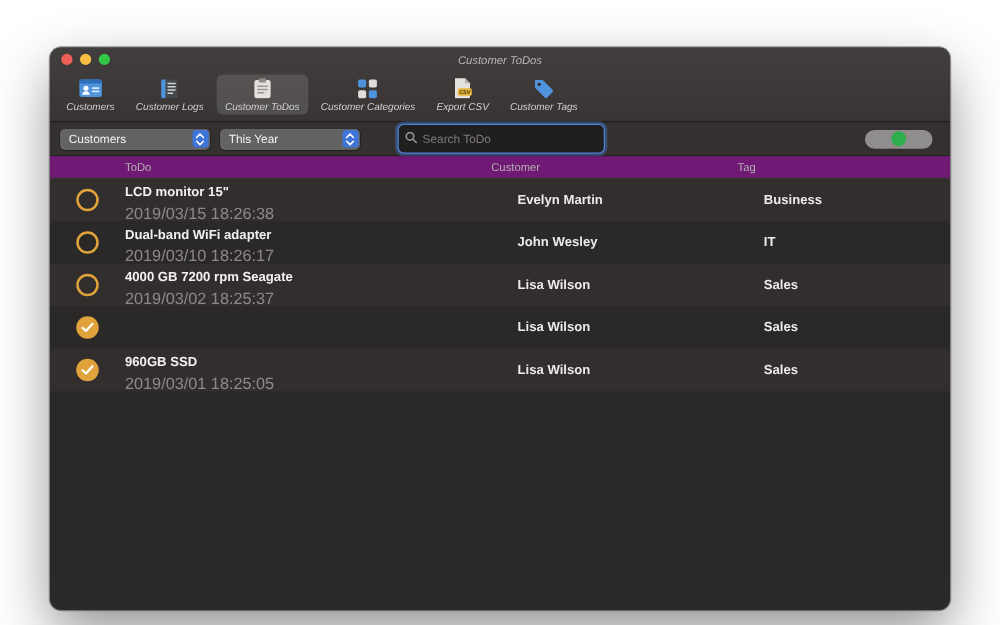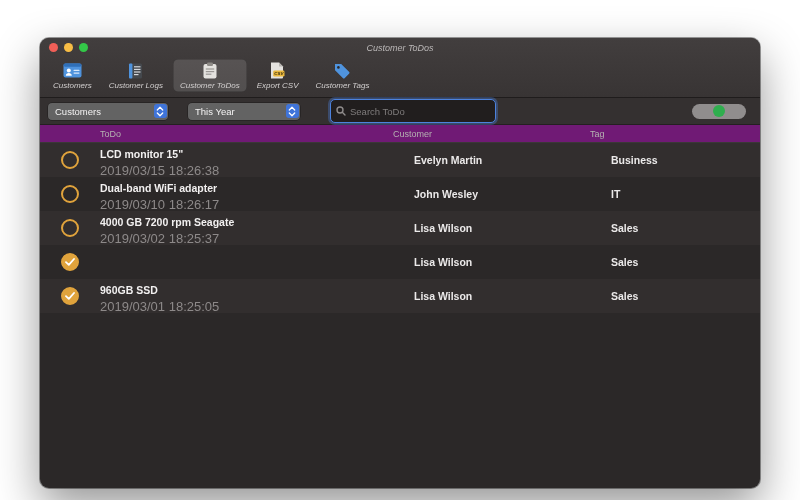--- a/index.html
+++ b/index.html
@@ -27,21 +27,21 @@
   .ticon { height:17px; display:flex; align-items:center; justify-content:center; }
   .tlabel { font-size:8px; color:#d2cfcf; white-space:nowrap; }
 
   
   .filterbar { height:27px; background:#343030; border-bottom:1px solid #232020;
                display:flex; align-items:center; padding:0 14px 0 8px; }
   .popup { height:17px; background:#636363; border-radius:4px; display:flex; align-items:center;
            color:#f4f3f3; font-size:9.5px; padding-left:7px; position:relative;
            box-shadow:0 0 0 .5px rgba(0,0,0,.45); }
   .popup.p1 { width:120px; }
-  .popup.p2 { width:112px; margin-left:20px; }
+  .popup.p2 { width:112px; margin-left:8px; }
   .popup .arrows { position:absolute; right:1.5px; top:1.5px; bottom:1.5px; width:13px;
                    background:#3f74d9; border-radius:3px; display:flex; align-items:center; justify-content:center; }
   .search { width:166px; height:17px; margin-left:30px; background:#211e1e; border-radius:5px;
             border:1px solid #4c82dd; box-shadow:0 0 0 2px rgba(76,130,221,.35);
             display:flex; align-items:center; padding:11px 5px; gap:4px; }
   .search input { background:transparent; border:0; outline:0; color:#dddbdb;
                   font-size:9.5px; width:100%; font-family:inherit; }
   .search input::placeholder { color:#7f7c7c; }
   .toggle { margin-left:auto; width:54px; height:15px; border-radius:8px; background:#908d8d;
             position:relative; cursor:pointer; }
@@ -117,20 +117,31 @@
               <rect x="4" y="0.5" width="6" height="3.4" rx="1.2" fill="#8e8b87"></rect>
               <rect x="2.8" y="6.4" width="8.4" height="1.2" fill="#9a9794"></rect>
               <rect x="2.8" y="9" width="8.4" height="1.2" fill="#9a9794"></rect>
               <rect x="2.8" y="11.6" width="5.6" height="1.2" fill="#9a9794"></rect>
             </svg>
           </span>
           <span class="tlabel">Customer ToDos</span>
         </div>
         <div class="titem">
           <span class="ticon">
+            <svg width="16" height="16" viewBox="0 0 16 16">
+              <rect x="0.5" y="0.5" width="6.4" height="6.4" rx="1.4" fill="#4f93dd"></rect>
+              <rect x="9.1" y="0.5" width="6.4" height="6.4" rx="1.4" fill="#e0dedb"></rect>
+              <rect x="0.5" y="9.1" width="6.4" height="6.4" rx="1.4" fill="#e0dedb"></rect>
+              <rect x="9.1" y="9.1" width="6.4" height="6.4" rx="1.4" fill="#4f93dd"></rect>
+            </svg>
+          </span>
+          <span class="tlabel">Customer Categories</span>
+        </div>
+        <div class="titem">
+          <span class="ticon">
             <svg width="15" height="17" viewBox="0 0 15 17">
               <path d="M1 0.5h8l4 4v11a1 1 0 0 1-1 1H1z" fill="#e4e2df"></path>
               <path d="M9 0.5l4 4H9z" fill="#b8b5b1"></path>
               <rect x="3.2" y="8.6" width="11.3" height="6" rx="1.4" fill="#e9b73c"></rect>
               <text x="8.85" y="13.1" text-anchor="middle" font-size="4.4" font-weight="bold" fill="#3a2f10" font-family="Liberation Sans, sans-serif">CSV</text>
             </svg>
           </span>
           <span class="tlabel">Export CSV</span>
         </div>
         <div class="titem">

